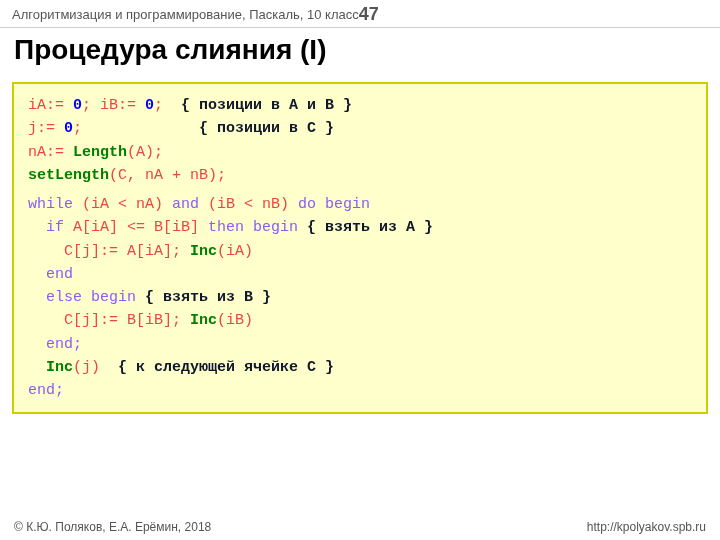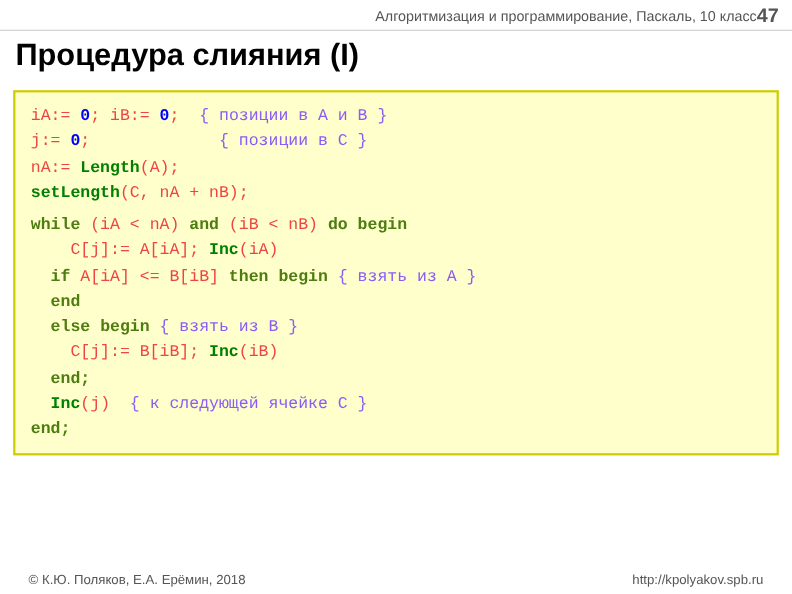--- a/index.html
+++ b/index.html
@@ -5,21 +5,21 @@
     * { margin: 0; padding: 0; box-sizing: border-box; }
     body {
       width: 720px;
       height: 540px;
       font-family: Arial, sans-serif;
       background: #fff;
       overflow: hidden;
     }
     #header {
       display: flex;
-      justify-content: flex-end;
+      justify-content: flex-start;
       align-items: center;
       padding: 4px 12px 2px 12px;
       border-bottom: 1px solid #ccc;
     }
     #header-left {
       font-size: 13px;
       color: #555;
     }
     #header-right {
       font-size: 18px;
@@ -38,33 +38,33 @@
       border: 2px solid #cccc00;
       padding: 10px 14px 10px 14px;
       font-family: 'Courier New', Courier, monospace;
       font-size: 15px;
       line-height: 1.55;
     }
     .code-line {
       white-space: pre;
       display: block;
     }
-    .kw { color: #4d7c0f; font-weight: bold; }
+    .kw { color: #8b5cf6; font-weight: normal; }
     .fn { color: #008000; font-weight: bold; }
     .num { color: #0000ff; font-weight: bold; }
-    .cmt { color: #8b5cf6; font-weight: normal; }
+    .cmt { color: #0f172a; font-weight: bold; }
     .normal { color: #ef4444; }
     .spacer { display: block; height: 6px; }
     #footer {
       position: absolute;
       bottom: 4px;
       left: 0; right: 0;
       display: flex;
       justify-content: space-between;
-      padding: 2px 26px;
+      padding: 2px 14px;
       font-size: 12px;
       color: #555;
     }
   </style>
 </head>
 <body>
 
 <div id="header">
   <span id="header-left">Алгоритмизация и программирование, Паскаль, 10 класс</span>
   <span id="header-right">47</span>
@@ -72,22 +72,22 @@
 
 <div id="page-title">Процедура слияния (I)</div>
 
 <div id="code-box">
   <span class="code-line"><span class="normal">iA:= </span><span class="num">0</span><span class="normal">; iB:= </span><span class="num">0</span><span class="normal">;  </span><span class="cmt">{ позиции в А и B }</span></span>
   <span class="code-line"><span class="normal">j:= </span><span class="num">0</span><span class="normal">;             </span><span class="cmt">{ позиции в C }</span></span>
   <span class="code-line"><span class="normal">nA:= </span><span class="fn">Length</span><span class="normal">(A);</span></span>
   <span class="code-line"><span class="fn">setLength</span><span class="normal">(C, nA + nB);</span></span>
   <span class="spacer"></span>
   <span class="code-line"><span class="kw">while</span><span class="normal"> (iA &lt; nA) </span><span class="kw">and</span><span class="normal"> (iB &lt; nB) </span><span class="kw">do begin</span></span>
+  <span class="code-line"><span class="normal">  </span><span class="kw">if</span><span class="normal"> A[iA] &lt;= B[iB] </span><span class="kw">then begin</span><span class="normal"> </span><span class="cmt">{ взять из A }</span></span>
   <span class="code-line"><span class="normal">    C[j]:= A[iA]; </span><span class="fn">Inc</span><span class="normal">(iA)</span></span>
-  <span class="code-line"><span class="normal">  </span><span class="kw">if</span><span class="normal"> A[iA] &lt;= B[iB] </span><span class="kw">then begin</span><span class="normal"> </span><span class="cmt">{ взять из A }</span></span>
   <span class="code-line"><span class="normal">  </span><span class="kw">end</span></span>
   <span class="code-line"><span class="normal">  </span><span class="kw">else begin</span><span class="normal"> </span><span class="cmt">{ взять из B }</span></span>
   <span class="code-line"><span class="normal">    C[j]:= B[iB]; </span><span class="fn">Inc</span><span class="normal">(iB)</span></span>
   <span class="code-line"><span class="normal">  </span><span class="kw">end;</span></span>
   <span class="code-line"><span class="normal">  </span><span class="fn">Inc</span><span class="normal">(j)  </span><span class="cmt">{ к следующей ячейке C }</span></span>
   <span class="code-line"><span class="kw">end;</span></span>
 </div>
 
 <div id="footer">
   <span>© К.Ю. Поляков, Е.А. Ерёмин, 2018</span>

